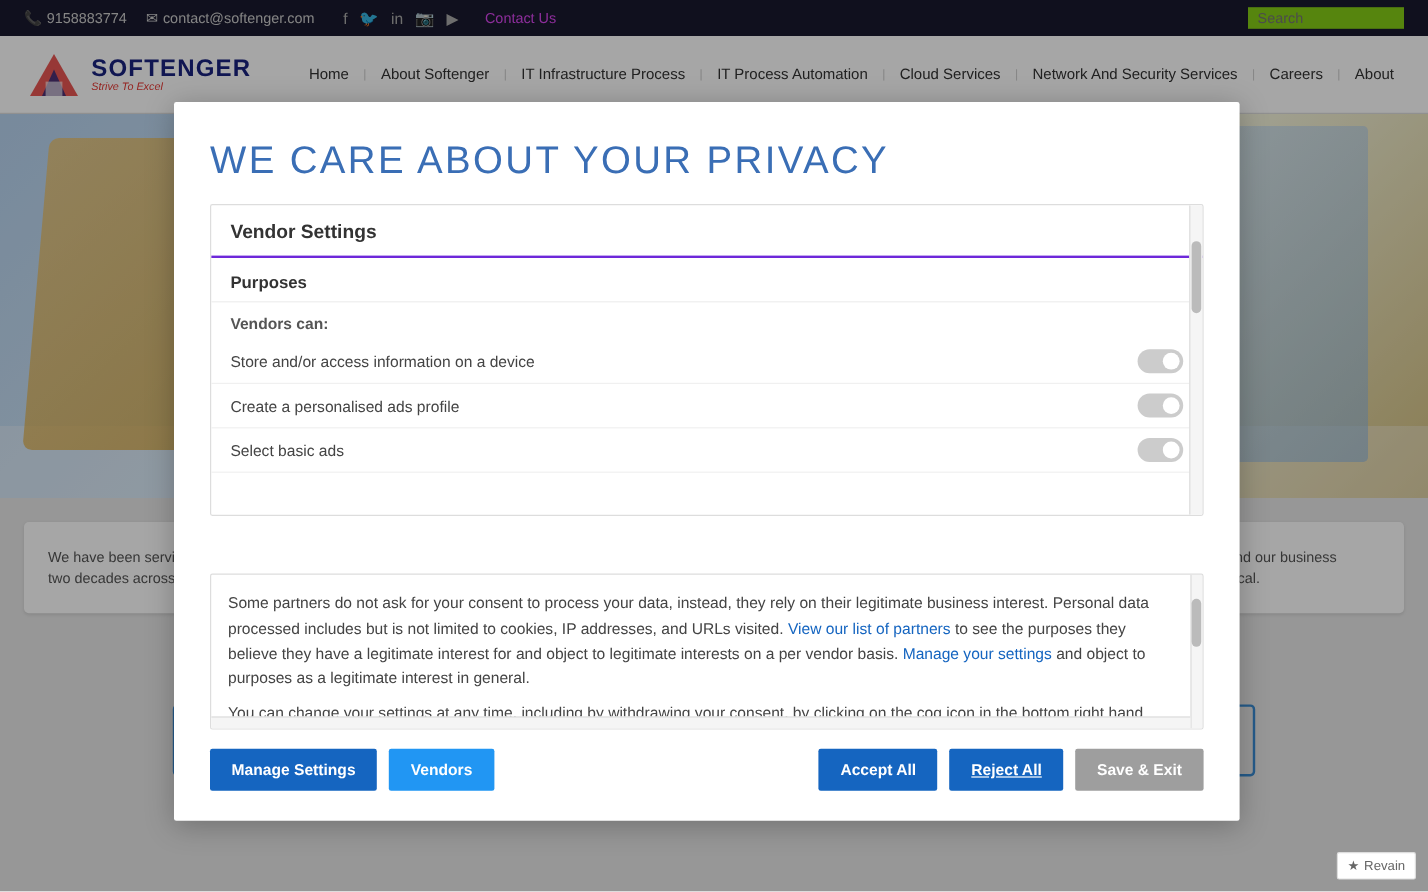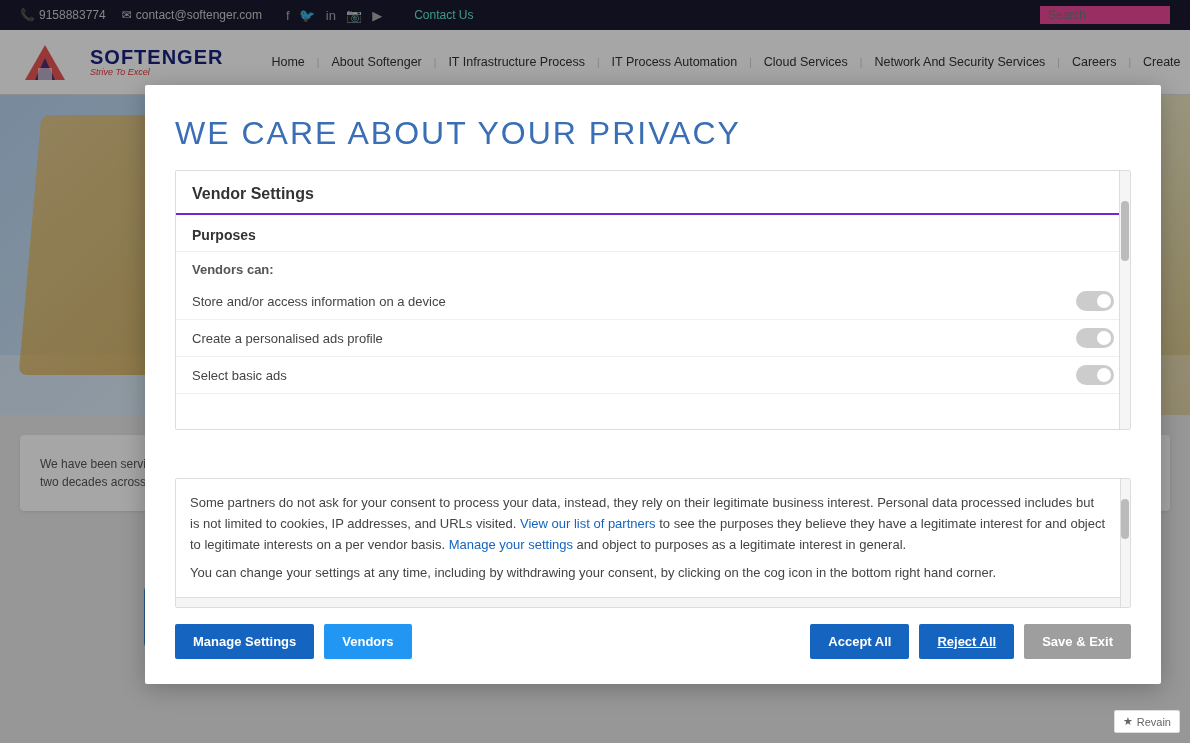--- a/index.html
+++ b/index.html
@@ -12,33 +12,33 @@
       font-size: 12px;
       padding: 6px 20px;
       display: flex;
       align-items: center;
       gap: 16px;
       height: 30px;
     }
     .top-bar .phone, .top-bar .email { display: flex; align-items: center; gap: 4px; color: #ccc; }
     .top-bar .social-icons { display: flex; gap: 10px; margin-left: 8px; }
     .top-bar .social-icons span { color: #aaa; font-size: 13px; }
-    .top-bar .contact-us { margin-left: 16px; color: #5eead4; }
-    .top-bar .search-bar { margin-left: auto; background: #ec4899; border: none; padding: 2px 8px; font-size: 12px; width: 130px; }
+    .top-bar .contact-us { margin-left: 6px; color: #d946ef; }
+    .top-bar .search-bar { margin-left: auto; background: #84cc16; border: none; padding: 2px 8px; font-size: 12px; width: 130px; }
 
     
     .nav-bar {
       background: #fff;
       border-bottom: 1px solid #ddd;
       display: flex;
       align-items: center;
       padding: 0 20px;
       height: 65px;
     }
-    .logo { display: flex; align-items: center; gap: 20px; margin-right: 40px; }
+    .logo { display: flex; align-items: center; gap: 6px; margin-right: 40px; }
     .logo-icon { width: 50px; height: 45px; }
     .logo-text { display: flex; flex-direction: column; line-height: 1.1; }
     .logo-name { font-size: 20px; font-weight: bold; color: #1a237e; letter-spacing: 1px; }
     .logo-tagline { font-size: 9px; color: #e53935; font-style: italic; }
     .nav-links { display: flex; gap: 4px; align-items: center; }
     .nav-links a {
       text-decoration: none;
       color: #333;
       font-size: 12.5px;
       padding: 4px 8px;
@@ -60,21 +60,21 @@
       top: 0; left: 0; right: 0; bottom: 0;
       background: rgba(0,0,0,0.35);
       z-index: 10;
     }
 
     
     .privacy-modal {
       position: absolute;
       top: 85px;
       left: 145px;
-      width: 1016px;
+      width: 888px;
       background: #fff;
       z-index: 20;
       border-radius: 2px;
       padding: 30px 30px 25px 30px;
       box-shadow: 0 4px 24px rgba(0,0,0,0.25);
     }
     .modal-title {
       font-size: 32px;
       font-weight: 300;
       color: #3a6eb5;
@@ -318,21 +318,21 @@
     <a href="#">IT Infrastructure Process</a>
     <span class="separator">|</span>
     <a href="#">IT Process Automation</a>
     <span class="separator">|</span>
     <a href="#">Cloud Services</a>
     <span class="separator">|</span>
     <a href="#">Network And Security Services</a>
     <span class="separator">|</span>
     <a href="#">Careers</a>
     <span class="separator">|</span>
-    <a href="#">Create</a>
+    <a href="#">About</a>
   </nav>
 </div>
 
 <div class="bg-content">
   <div class="bg-hero">
     <div class="bg-hero-overlay"></div>
 
     <div style="position:absolute;left:30px;top:20px;width:180px;height:260px;background:linear-gradient(135deg,#f0c060,#d4a030);border-radius:8px;opacity:0.7;transform:skewX(-5deg);"></div>
     <div style="position:absolute;right:50px;top:10px;width:120px;height:280px;background:linear-gradient(135deg,#c0d8f0,#90b8e0);border-radius:4px;opacity:0.6;"></div>
     <div style="position:absolute;right:180px;top:30px;width:80px;height:250px;background:linear-gradient(135deg,#e0e0e0,#c8c8c8);border-radius:4px;opacity:0.5;"></div>

